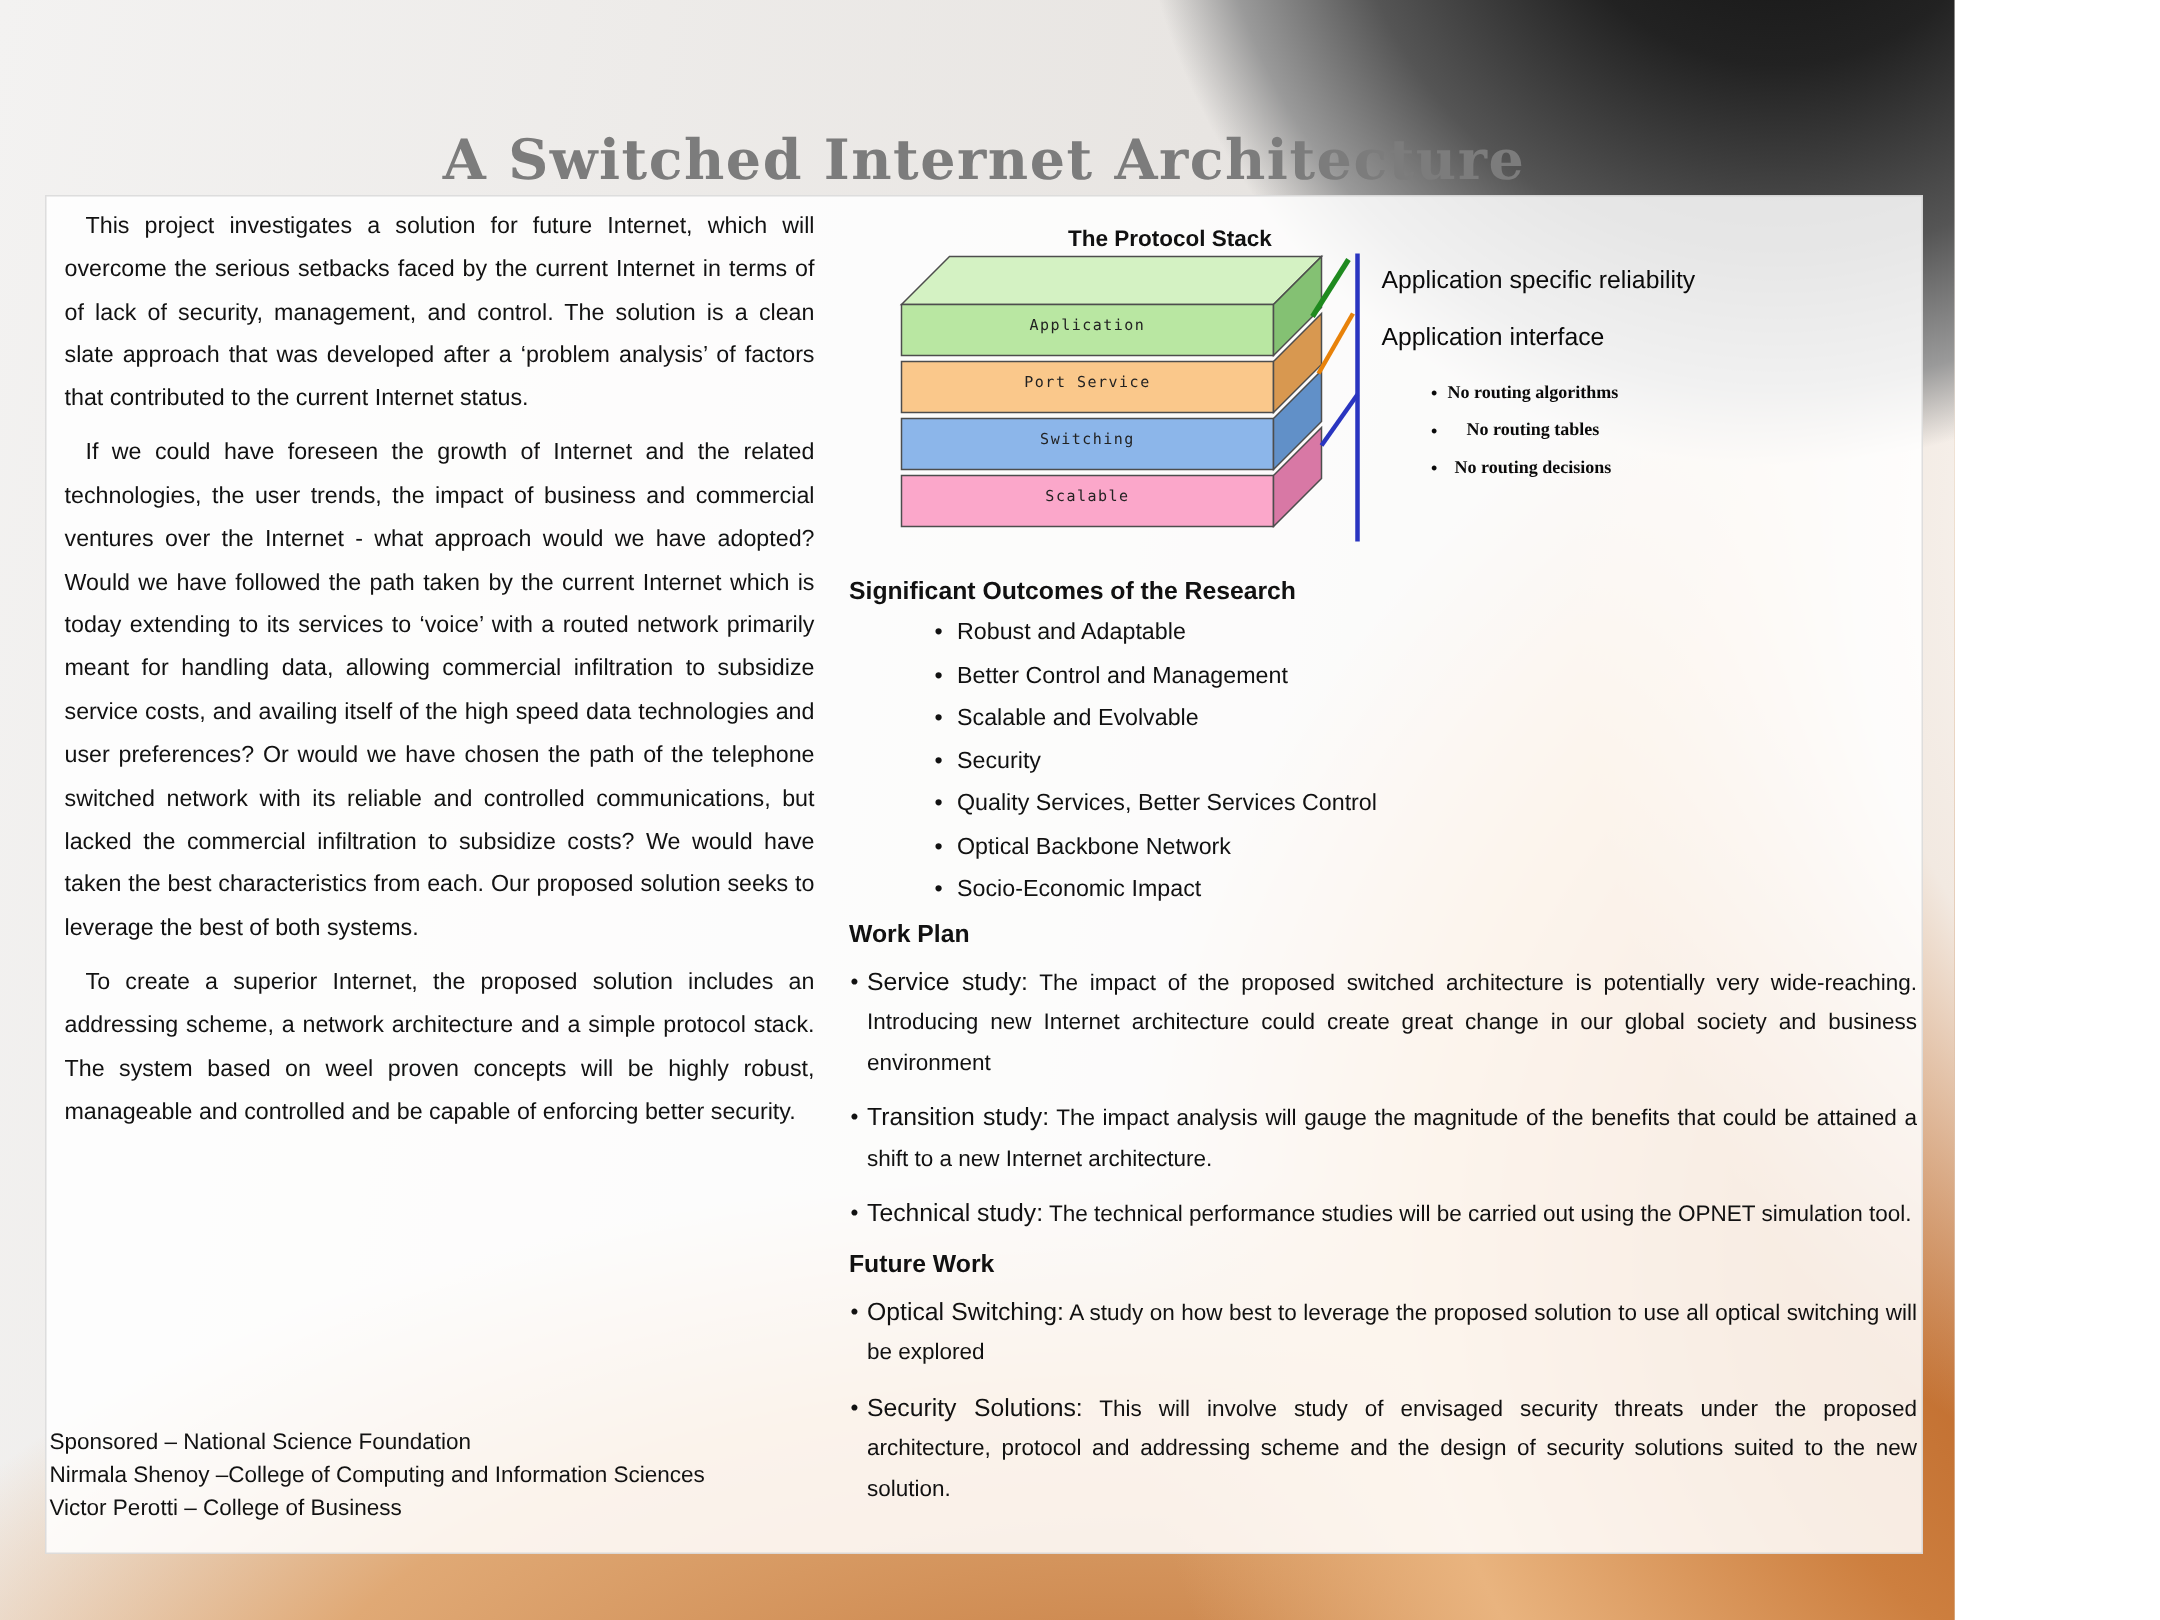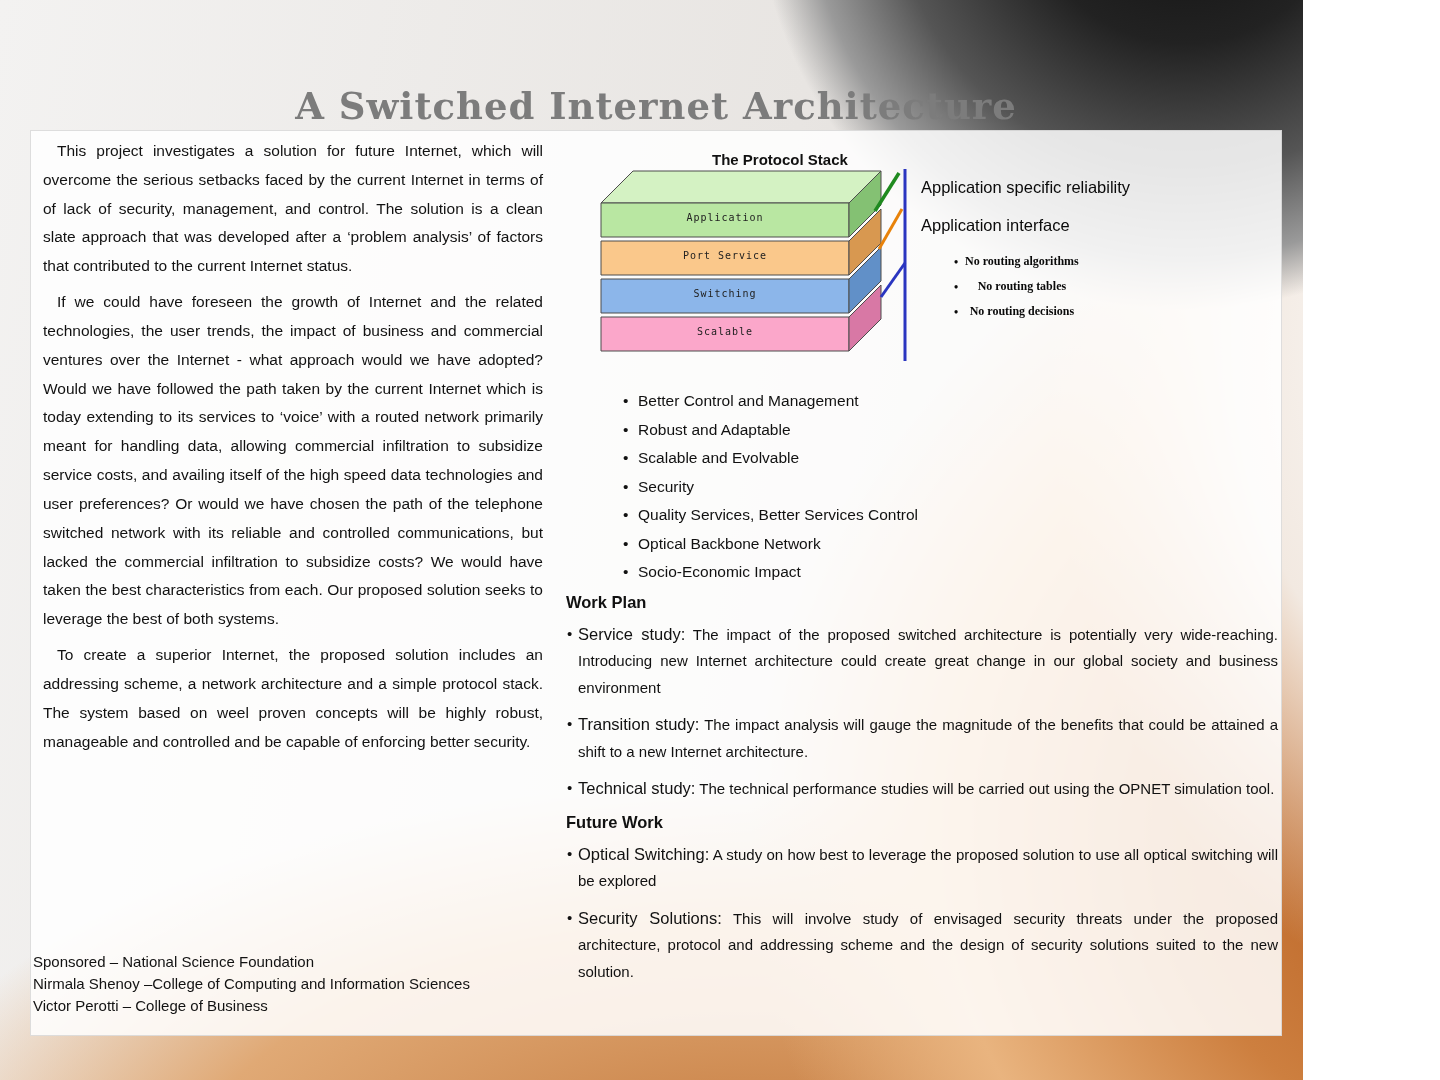--- a/index.html
+++ b/index.html
@@ -121,23 +121,24 @@
         <div class="annotation ann-1">Application interface</div>
 
         <ul class="routing-list">
           <li>No routing algorithms</li>
           <li>No routing tables</li>
           <li>No routing decisions</li>
         </ul>
       </div>
 
       <div class="outcomes">
+        <div class="sec-heading">Significant Outcomes of the Research</div>
         <ul class="outcomes-list">
+          <li>Robust and Adaptable</li>
           <li>Better Control and Management</li>
-          <li>Robust and Adaptable</li>
           <li>Scalable and Evolvable</li>
           <li>Security</li>
           <li>Quality Services, Better Services Control</li>
           <li>Optical Backbone Network</li>
           <li>Socio-Economic Impact</li>
         </ul>
       </div>
 
       <div class="workplan">
         <div class="sec-heading">Work Plan</div>

